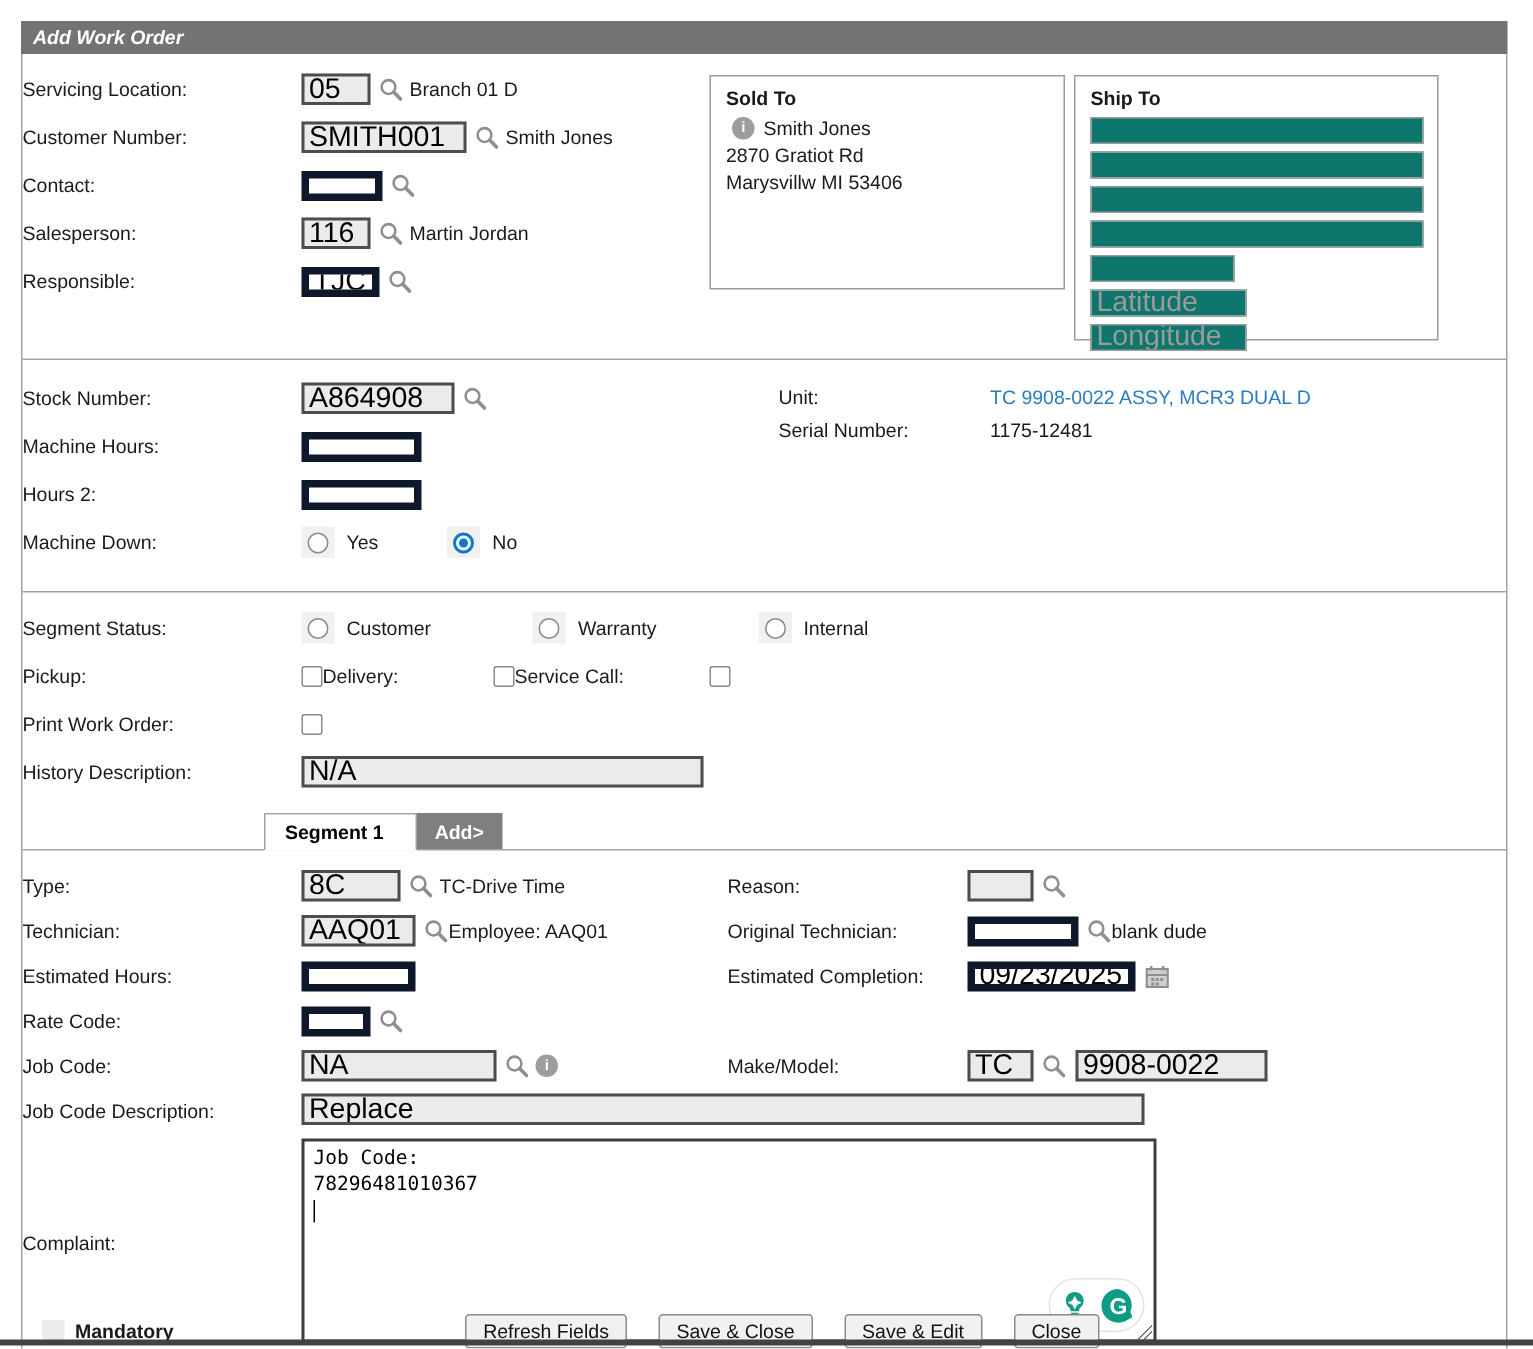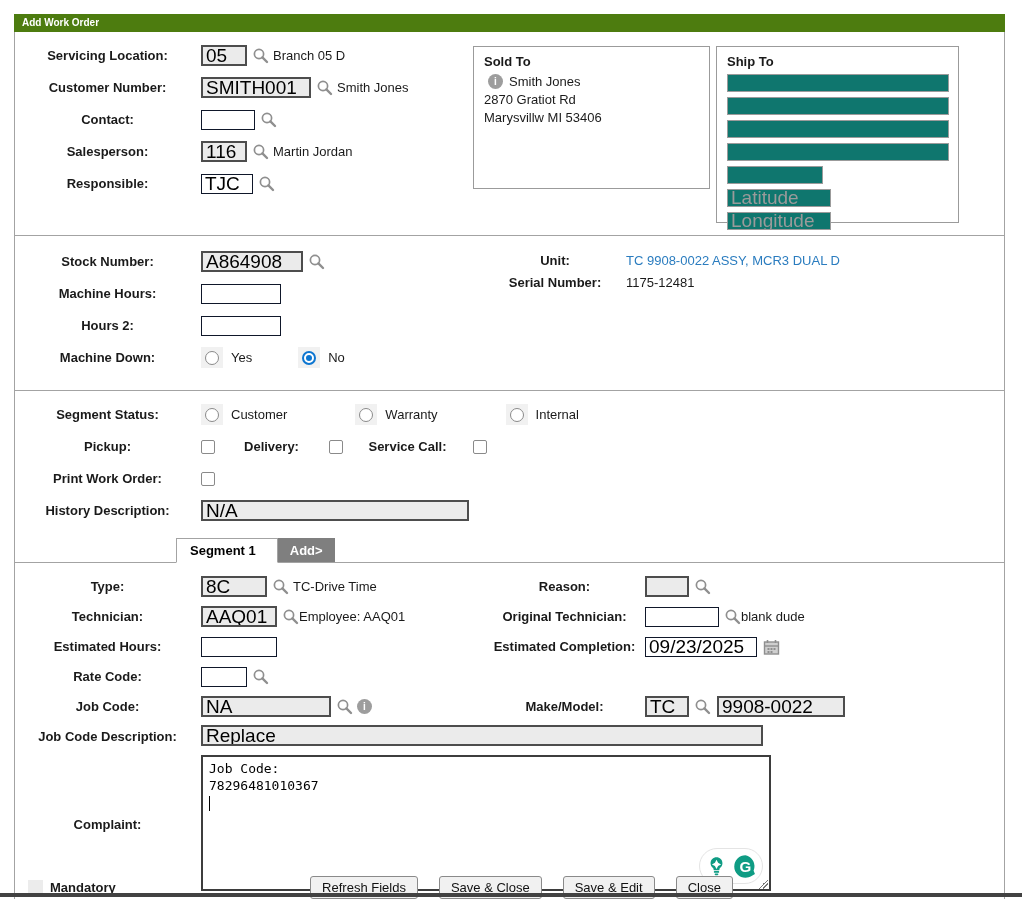--- a/index.html
+++ b/index.html
@@ -4,38 +4,38 @@
 <style>
   * { box-sizing: border-box; }
   html,body { margin:0; padding:0; background:#ffffff; }
   body {
     width:1022px; height:899px; position:relative; overflow:hidden;
     font-family:"Liberation Sans", sans-serif; font-size:13px; color:#1a1a1a;
   }
   .frame { position:absolute; left:14px; top:14px; width:991px; }
 
   .titlebar {
-    background:#4d7c0f; color:#ffffff; font-weight:bold;
-    padding:3px 8px 4px 8px; font-size:10px;
+    background:#737373; color:#ffffff; font-weight:bold;
+    padding:3px 8px 4px 8px; font-size:13px;font-style:italic;
   }
   .panel { border:1px solid #a3a3a3; border-top:none; background:#fff; }
   .section { border-top:1px solid #a3a3a3; }
   .section:first-of-type { border-top:none; }
 
   
   .row { display:flex; align-items:center; margin-bottom:9px; min-height:23px; }
-  .lbl { font-weight:bold; text-align:center; padding-right:1px; flex:none; }
+  .lbl { font-weight:normal; text-align:left; padding-right:1px; flex:none; }
   .lbl.w182 { width:186px; }
   .lbl.w158 { width:160px; }
   .desc { margin-left:4px; white-space:nowrap; }
 
   
   input[type=text] { font-family:"Liberation Sans",sans-serif; font-size:19px; padding:1px 3px; }
   .in-filled { background:#ebebeb; border:2px solid #4d4d4d; height:21px; }
-  .in-empty  { background:#ffffff; border:1px solid #0f172a; height:20px; }
+  .in-empty  { background:#ffffff; border:5px solid #0f172a; height:20px; }
   .in-box    { background:#0f766e; border:1px solid #9b9b9b; height:18px; }
   .in-box::placeholder { color:#9a9a9a; }
 
   
   .mag { width:17px; height:17px; margin-left:5px; flex:none; cursor:pointer; }
   .info-ic {
     display:inline-flex; width:15px; height:15px; border-radius:50%;
     background:#9d9d9d; color:#fff; font-weight:bold; font-size:10px;
     align-items:center; justify-content:center; margin-left:4px; flex:none;
   }
@@ -58,21 +58,21 @@
   .sec1 { display:flex; padding:12px 0 12px 0; }
   .sec1-left { flex:1; }
   .addr-box { border:1px solid #9b9b9b; padding:7px 10px; flex:none; }
   .addr-title { font-weight:bold; margin-bottom:5px; }
   .soldto { width:237px; height:143px; margin-top:2px; }
   .soldto .line { margin:3px 0; }
   .shipto { width:243px; height:177px; margin:2px 45px 0 6px; }
   .shipto input { display:block; margin-bottom:5px; }
 
   
-  .sec2 { display:flex; padding:14px 0 12px 0; }
+  .sec2 { display:flex; padding:14px 0 12px 0;gap:34px; }
   .sec2-left { width:470px; }
   .sec2-right { flex:1; }
   .sec2-right .lbl { width:141px; }
   .unit-val { color:#2a7cbf; }
   .sec2-right .row { margin-bottom:2px; min-height:20px; }
 
   
   .sec3 { padding:12px 0 0 0; }
 
   
@@ -156,21 +156,21 @@
   <div class="panel">
 
     <div class="section sec1">
       <div class="sec1-left">
         <div class="row">
           <span class="lbl w182">Servicing Location:</span>
           <input type="text" class="in-filled" style="width: 46px;" value="05">
           <svg class="mag" viewBox="0 0 17 17">
               <use href="#magglyph"></use>
             </svg>
-          <span class="desc">Branch 05 D</span>
+          <span class="desc">Branch 01 D</span>
         </div>
         <div class="row">
           <span class="lbl w182">Customer Number:</span>
           <input type="text" class="in-filled" style="width: 110px;" value="SMITH001">
           <svg class="mag" viewBox="0 0 17 17">
               <use href="#magglyph"></use>
             </svg>
           <span class="desc">Smith Jones</span>
         </div>
         <div class="row">

